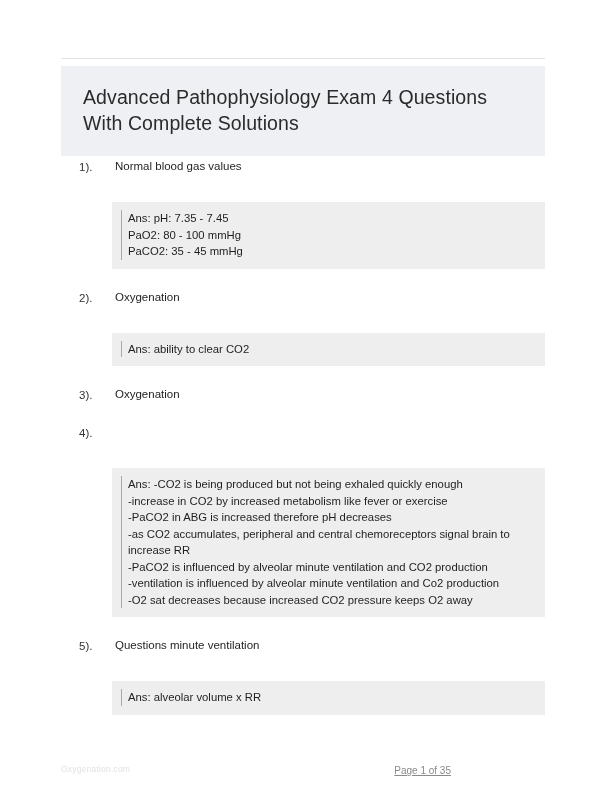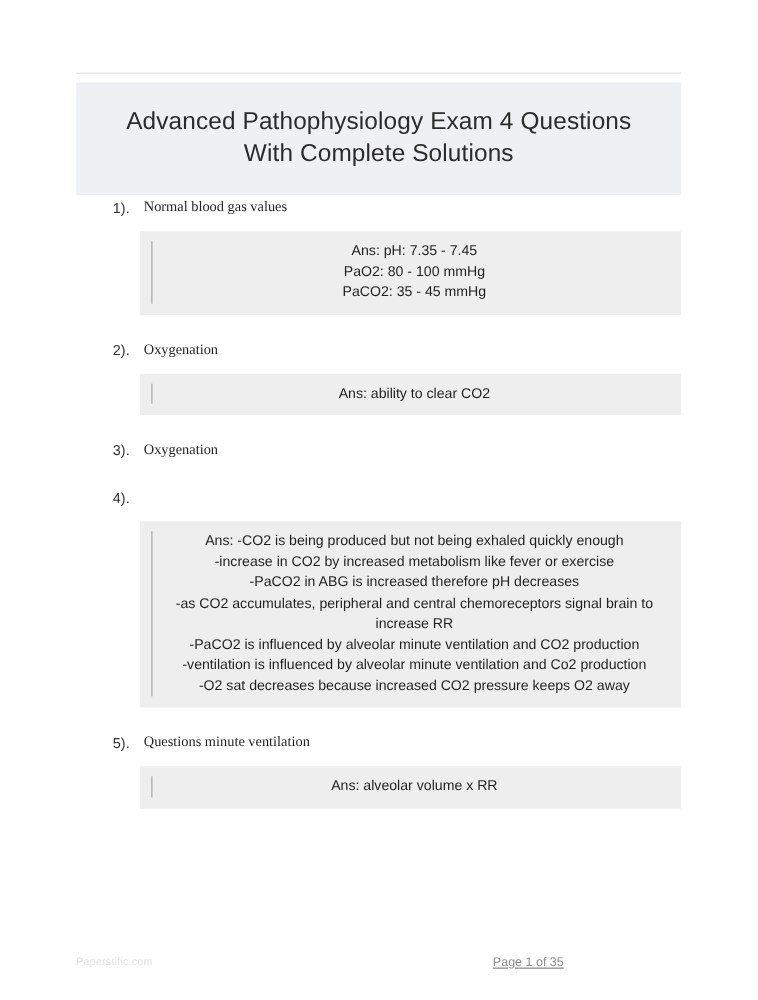--- a/index.html
+++ b/index.html
@@ -14,21 +14,20 @@
     color: #222222;
     position: relative;
     overflow: hidden;
   }
   .page {
     position: relative;
     width: 512px;
     height: 800px;
     background: #ffffff;
     box-sizing: border-box;
-    text-align: center;
   }
   .top-rule {
     position: absolute;
     top: 58px;
     left: 61px;
     width: 484px;
     height: 1px;
     background: #e3e3e3;
   }
   .title-band {
@@ -68,24 +67,23 @@
     flex: 0 0 36px;
     font-size: 11.5px;
     color: #333333;
     line-height: 17px;
     padding-top: 1px;
   }
   .q-text {
     font-size: 11.5px;
     color: #1f1f1f;
     line-height: 17px;
-    font-family: Liberation Serif, serif;
   }
   .ans-block {
-    margin-top: 9px;
+    margin-top: 26px;
     margin-left: 51px;
     width: 433px;
     background: #eeeeef;
     box-sizing: border-box;
     padding: 8px 10px 9px 9px;
   }
   .ans-inner {
     border-left: 1px solid #a9a9a9;
     padding-left: 6px;
   }
@@ -182,16 +180,16 @@
       </div>
       <div class="ans-block">
         <div class="ans-inner">
           <div class="ans-line">Ans: alveolar volume x RR</div>
         </div>
       </div>
     </div>
 
   </div>
 
-  <div class="footer-left">Paperstific.com</div>
+  <div class="footer-left">Oxygenation.com</div>
   <div class="footer-right">Page 1 of 35</div>
 
 </div>
 
 </body></html>

